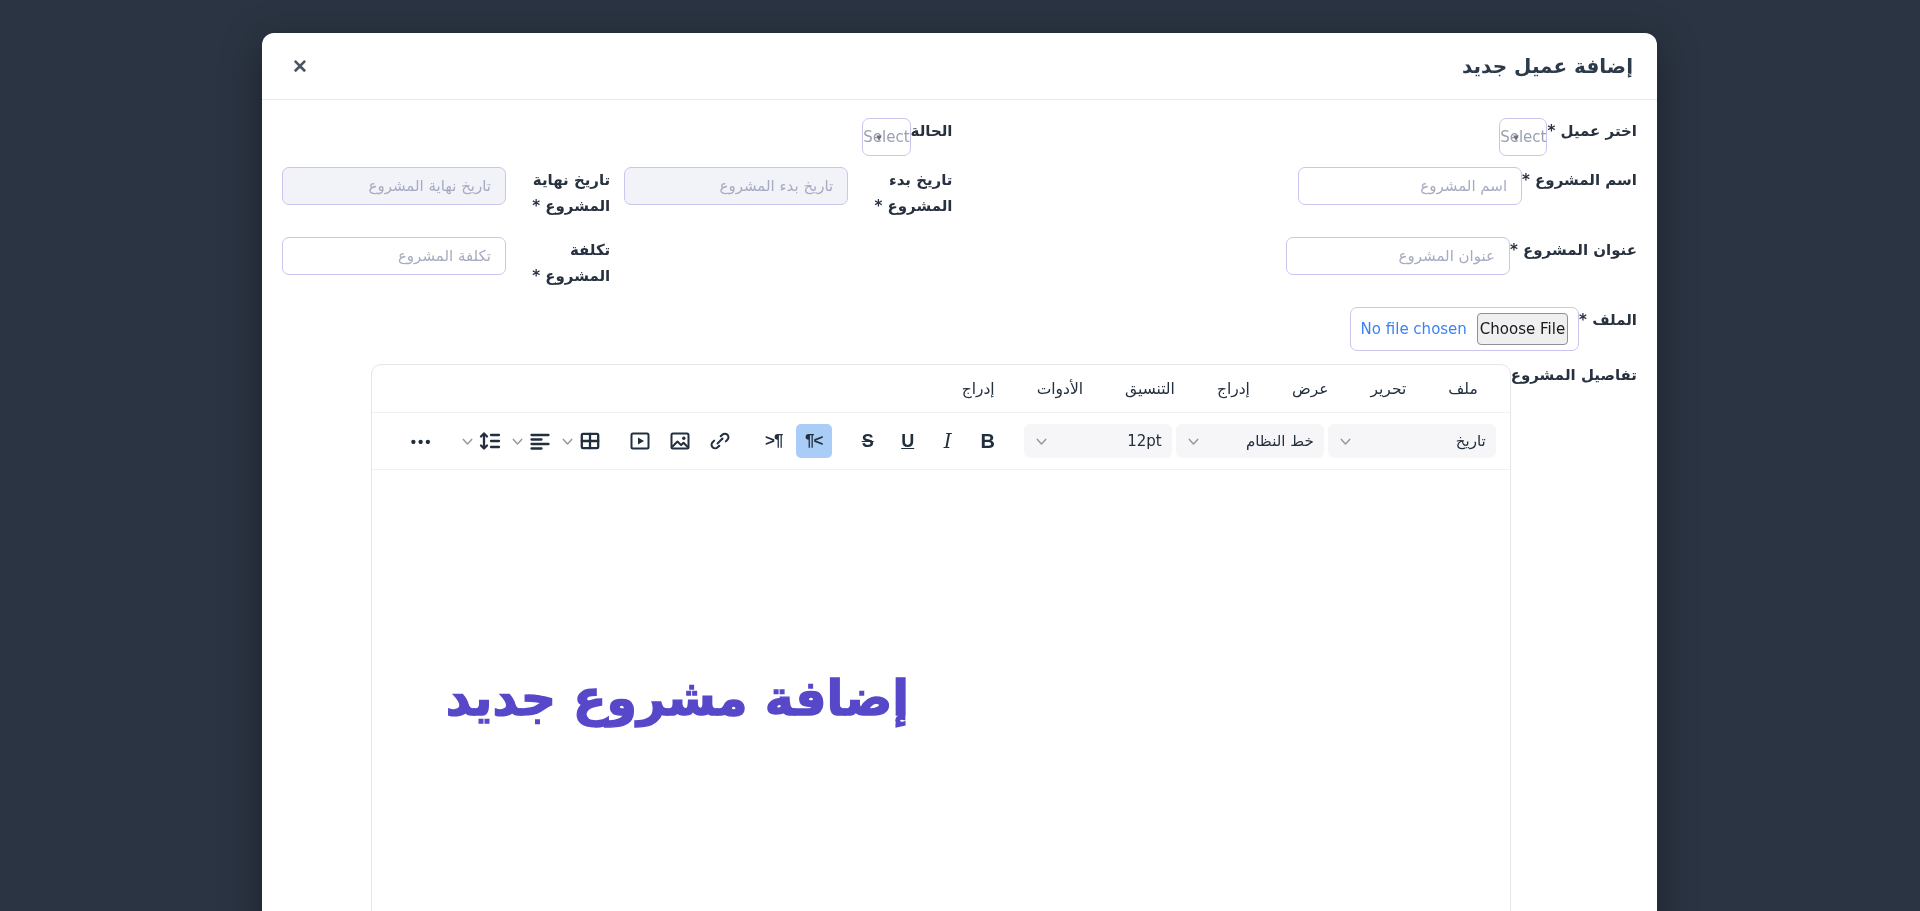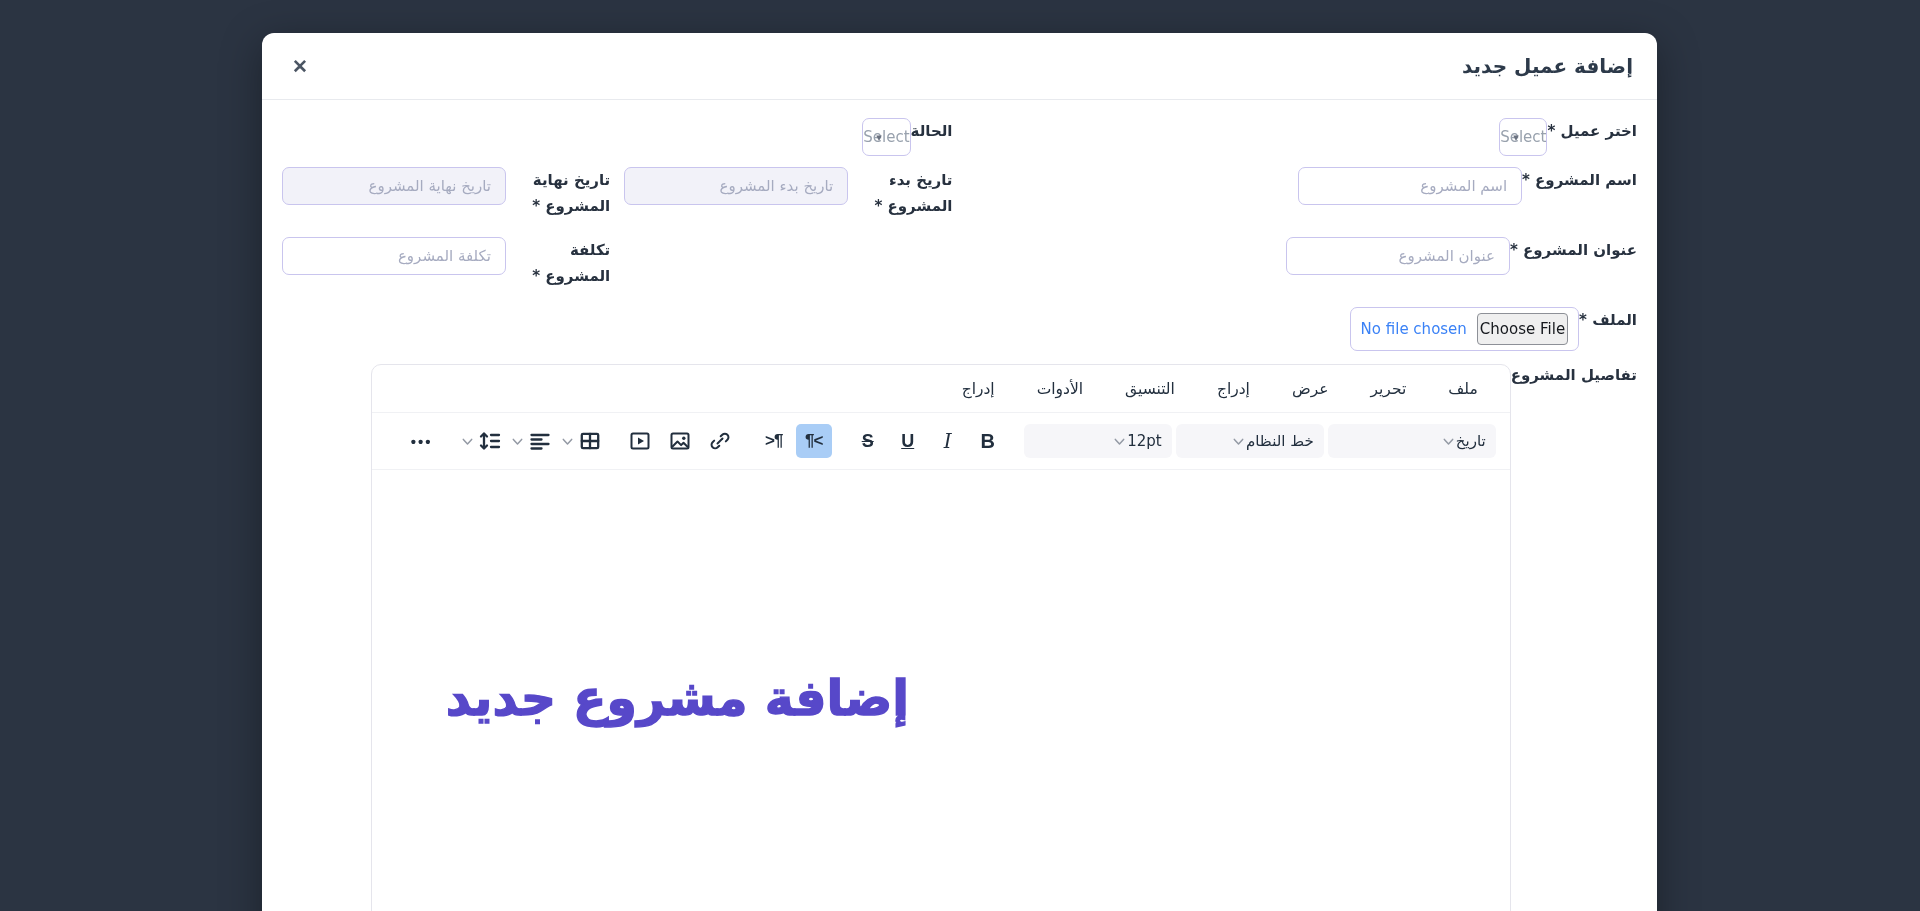--- a/index.html
+++ b/index.html
@@ -89,21 +89,21 @@
     font-size:15.5px;color:#222f3e;cursor:pointer;background:none;border:none;
     font-family:"DejaVu Sans","Liberation Sans",sans-serif;
   }
   .toolbar{
     direction:rtl;display:flex;align-items:center;
     height:56px;padding:0 14px;border-top:1px solid #f0f1f4;
   }
   .tb-group{display:flex;align-items:center;gap:4px;margin-left:18px;direction:rtl;}
   .chip{
     height:34px;background:#f6f6f9;border:none;border-radius:6px;
-    display:flex;align-items:center;justify-content:flex-start;
+    display:flex;align-items:center;justify-content:space-between;
     direction:rtl;padding:0 10px;cursor:pointer;
     font-family:"DejaVu Sans","Liberation Sans",sans-serif;
   }
   .chip .chip-label{font-size:15px;color:#222f3e;}
   .chip.w-paragraph{width:168px;}
   .chip.w-font{width:148px;}
   .chip.w-size{width:148px;}
   .chev{width:15px;height:15px;flex:0 0 auto;}
   .chev polyline{fill:none;stroke:#949aa5;stroke-width:1.8;stroke-linecap:round;stroke-linejoin:round;}
   .icon-btn{

